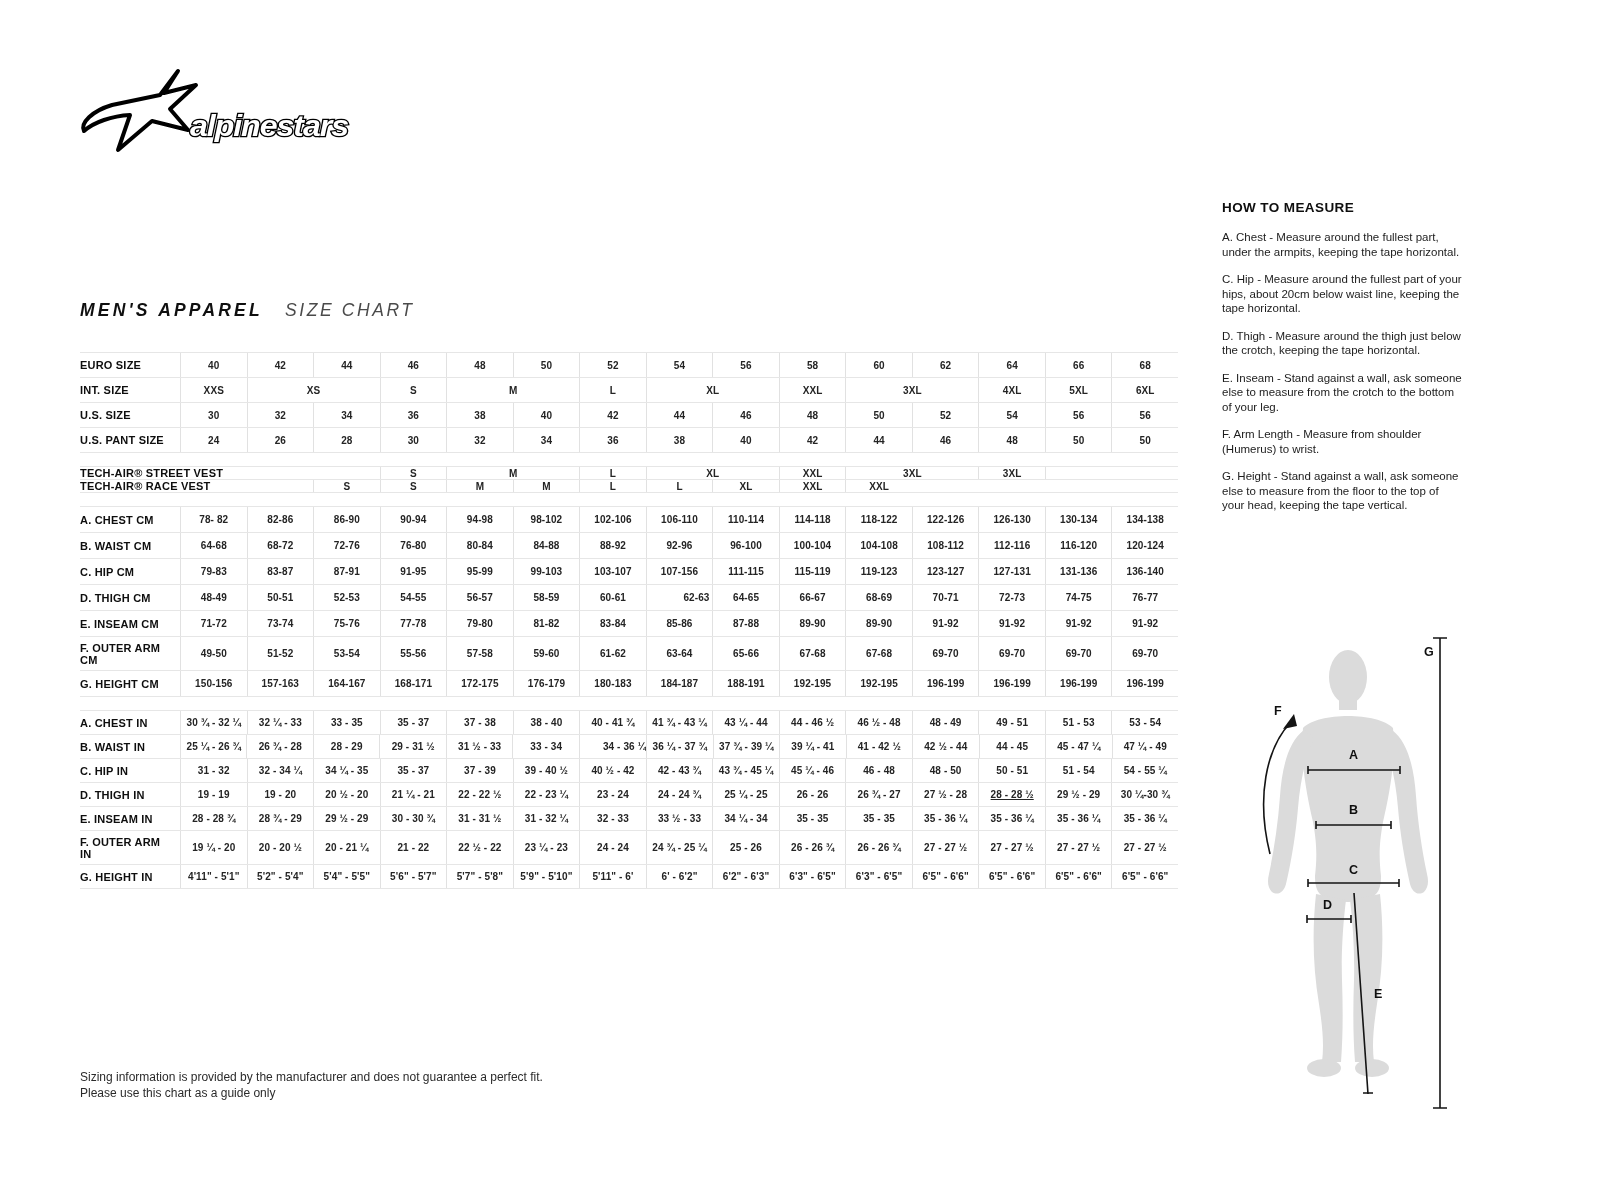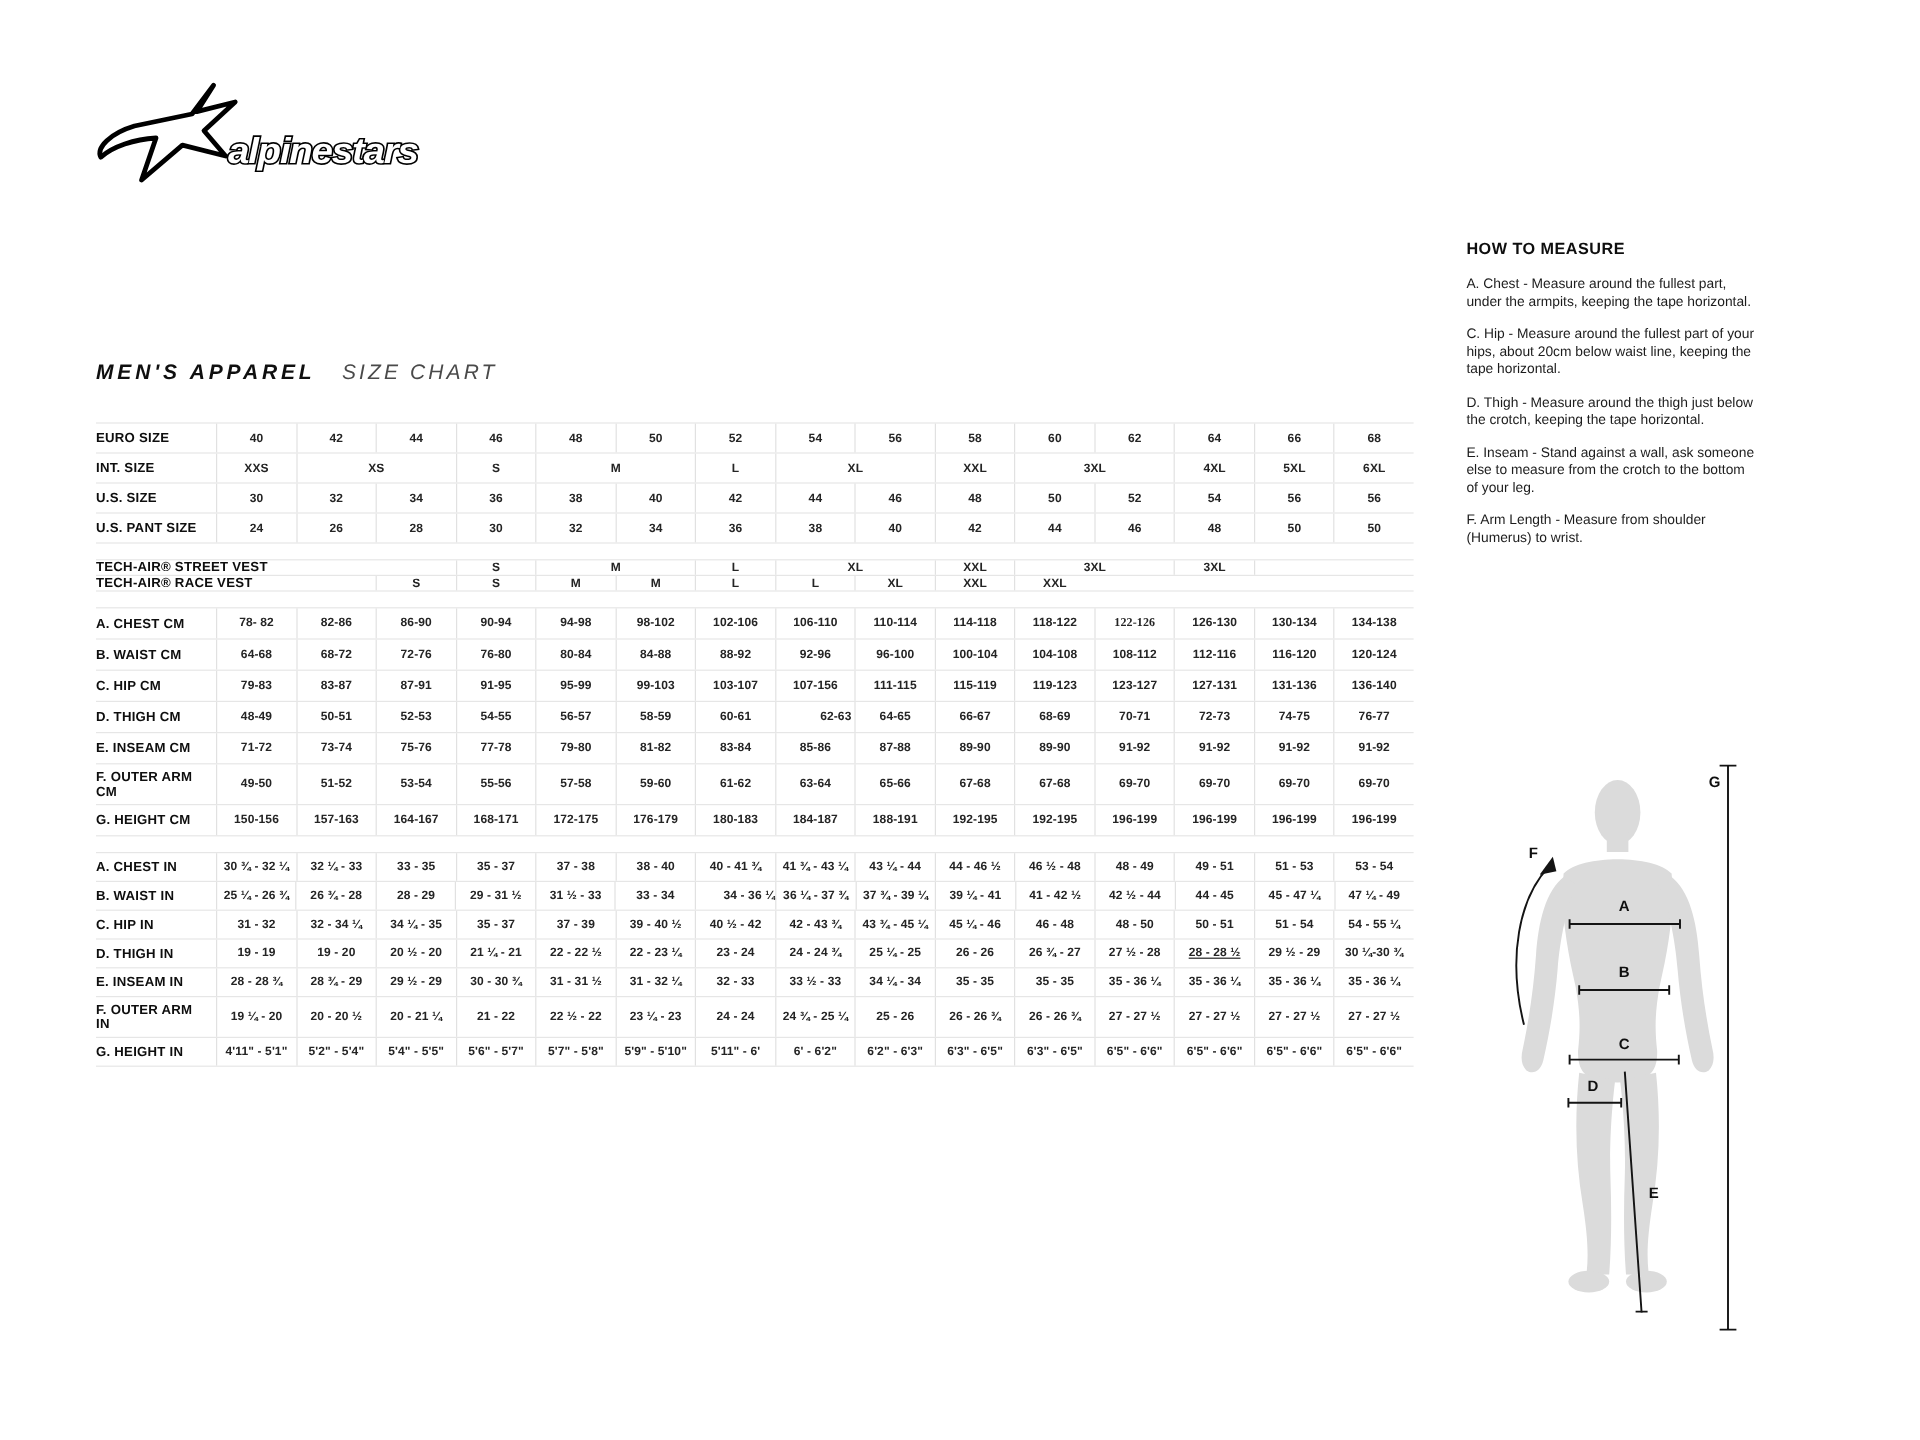--- a/index.html
+++ b/index.html
@@ -164,21 +164,21 @@
           <div class="tcell" style="grid-column: span 1;">82-86</div>
           <div class="tcell" style="grid-column: span 1;">86-90</div>
           <div class="tcell" style="grid-column: span 1;">90-94</div>
           <div class="tcell" style="grid-column: span 1;">94-98</div>
           <div class="tcell" style="grid-column: span 1;">98-102</div>
           <div class="tcell" style="grid-column: span 1;">102-106</div>
           <div class="tcell" style="grid-column: span 1;">106-110</div>
           <div class="tcell" style="grid-column: span 1;">110-114</div>
           <div class="tcell" style="grid-column: span 1;">114-118</div>
           <div class="tcell" style="grid-column: span 1;">118-122</div>
-          <div class="tcell" style="grid-column: span 1; font-family: Liberation Serif, serif;">122-126</div>
+          <div class="tcell" style="grid-column: span 1;">122-126</div>
           <div class="tcell" style="grid-column: span 1;">126-130</div>
           <div class="tcell" style="grid-column: span 1;">130-134</div>
           <div class="tcell" style="grid-column: span 1;">134-138</div>
         </div>
         <div class="trow">
           <div class="tlabel">B. WAIST CM</div>
           <div class="tcell" style="grid-column: span 1;">64-68</div>
           <div class="tcell" style="grid-column: span 1;">68-72</div>
           <div class="tcell" style="grid-column: span 1;">72-76</div>
           <div class="tcell" style="grid-column: span 1;">76-80</div>
@@ -417,20 +417,21 @@
       </div>
     </div>
 
   <div class="measure">
     <h3>HOW TO MEASURE</h3>
     <p>A. Chest - Measure around the fullest part, under the armpits, keeping the tape horizontal.</p>
     <p>C. Hip - Measure around the fullest part of your hips, about 20cm below waist line, keeping the tape horizontal.</p>
     <p>D. Thigh - Measure around the thigh just below the crotch, keeping the tape horizontal.</p>
     <p>E. Inseam - Stand against a wall, ask someone else to measure from the crotch to the bottom of your leg.</p>
     <p>F. Arm Length - Measure from shoulder (Humerus) to wrist.</p>
+    <p>G. Height - Stand against a wall, ask someone else to measure from the floor to the top of your head, keeping the tape vertical.</p>
   </div>
 
   <svg class="diagram" viewBox="0 0 322 510">
     <g fill="#dbdbdb">
       <ellipse cx="120" cy="61" rx="19" ry="27"></ellipse>
       <rect x="111" y="78" width="18" height="16"></rect>
       <path d="M75,112 C90,96 150,96 165,112 C168,142 162,176 155,206 C151,228 151,242 153,260
                C153,274 150,286 120,286 C90,286 87,274 87,260 C89,242 89,228 85,206
                C78,176 72,142 75,112 Z"></path>
       <path d="M76,114 C60,126 54,152 52,180 C50,208 46,234 41,258 C39,266 40,272 44,276
@@ -458,14 +459,18 @@
       <text x="121" y="143">A</text>
       <text x="121" y="198">B</text>
       <text x="121" y="258">C</text>
       <text x="95" y="293">D</text>
       <text x="146" y="382">E</text>
       <text x="46" y="99">F</text>
       <text x="196" y="40">G</text>
     </g>
   </svg>
 
+  <div class="footer">
+    <div>Sizing information is provided by the manufacturer and does not guarantee a perfect fit.</div>
+    <div>Please use this chart as a guide only</div>
+  </div>
 
 </div>
 
 </body></html>

